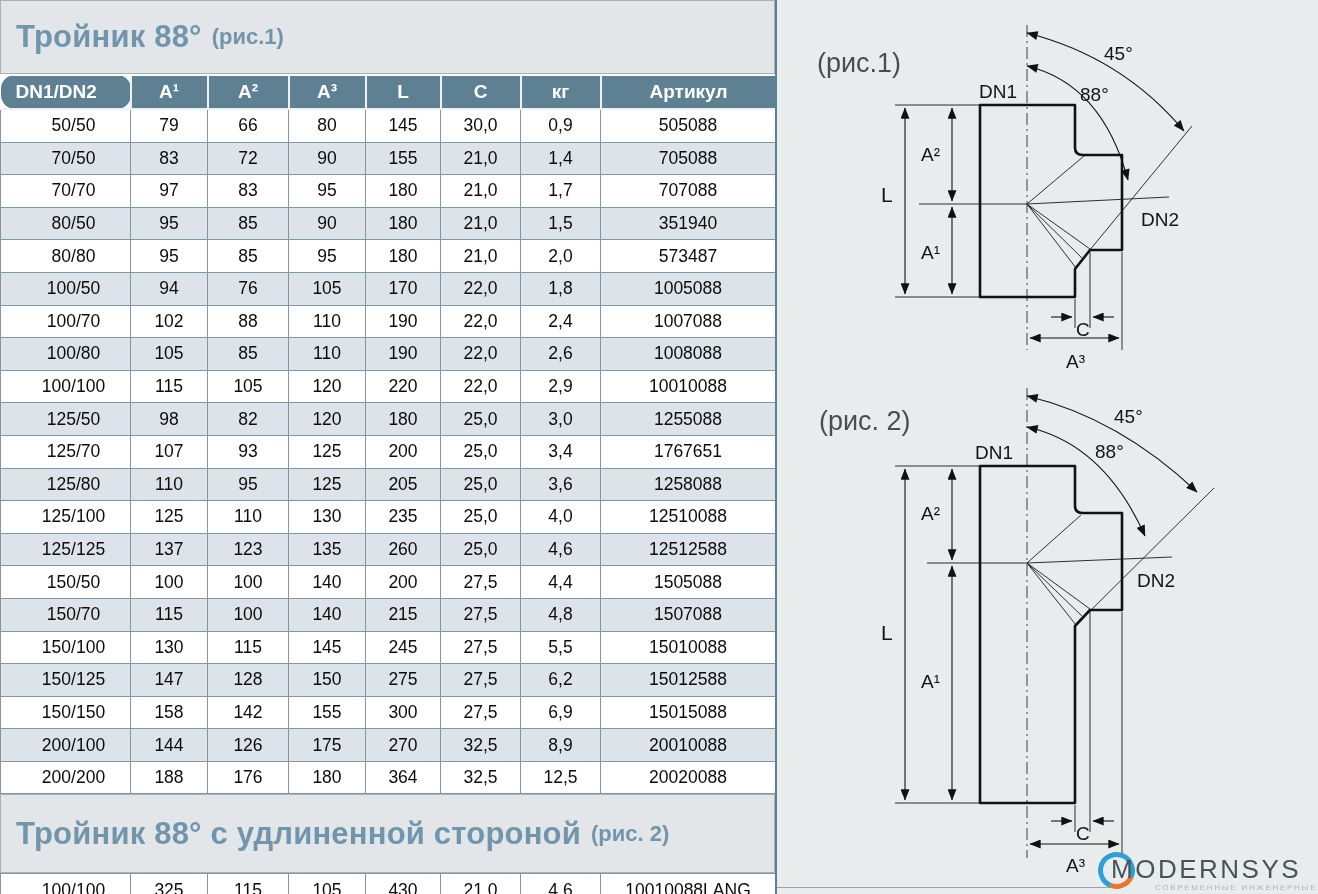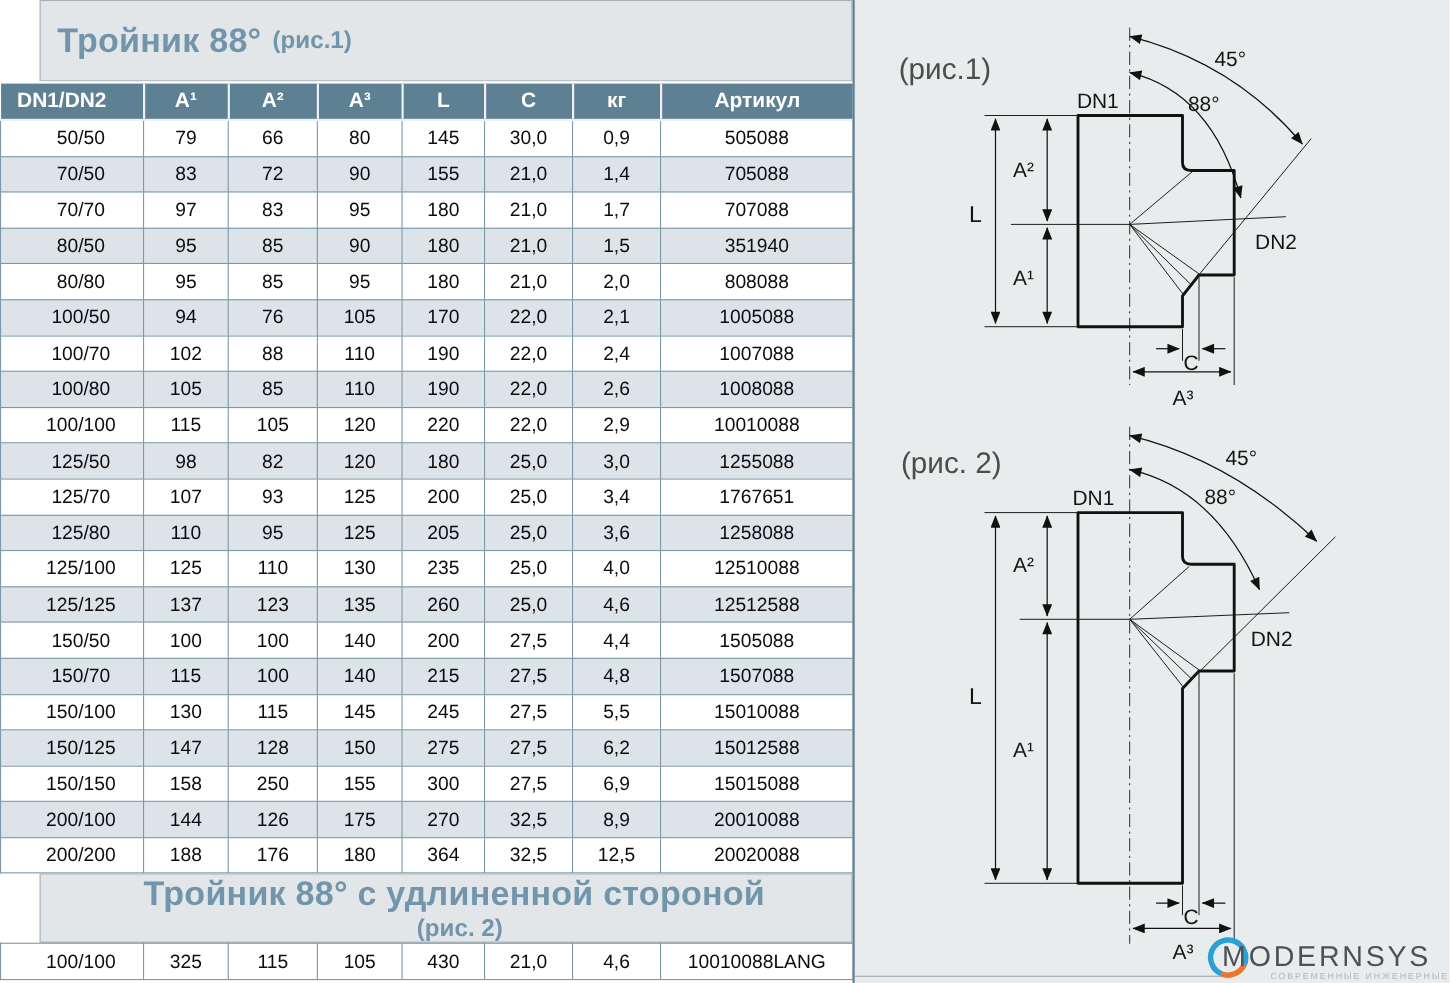--- a/index.html
+++ b/index.html
@@ -1,27 +1,27 @@
 <!DOCTYPE html>
 <html><head>
 <meta charset="utf-8">
 <style>
   html,body{margin:0;padding:0;background:#fff;}
   .page{width:1318px;height:894px;display:flex;font-family:"Liberation Sans",sans-serif;overflow:hidden;background:#fff;}
   
   .left{width:775px;flex:0 0 775px;background:#fff;}
   .title-bar{height:74px;box-sizing:border-box;background:#e2e6e9;border:1px solid #a9b1b7;
-             display:flex;align-items:center;padding-left:15px;color:#7195ab;font-weight:bold;margin-left:36px;}
+             display:flex;align-items:center;padding-left:15px;color:#7195ab;font-weight:bold;}
   .title-bar .title{font-size:31px;letter-spacing:.2px;}
   .title-bar .title-suffix{font-size:22px;margin-left:10px;}
-  .title-bar.section{height:63px;flex-direction:column;}
+  .title-bar.section{height:79px;}
   table{border-collapse:collapse;table-layout:fixed;width:775px;}
   thead th{background:#5d8093;color:#fff;height:32px;font-size:19px;font-weight:bold;text-align:center;
            border-left:2px solid #eef1f4;border-bottom:2px solid #eef1f4;border-top:2px solid #fff;padding:0;}
-  thead th.first{text-align:left;padding-left:15px;border-left:none;}
+  thead th.first{text-align:left;padding-left:15px;border-left:none;border-radius:14px;}
   tbody td{height:31.6px;font-size:17.5px;color:#0c0c0c;text-align:center;padding:0;
            border:1px solid #7e98a8;background:#fff;}
   tbody td.first{text-align:center;padding-left:16px;}
   tbody tr.alt td{background:#dce3e9;}
   
   .right{width:543px;flex:0 0 543px;position:relative;background:#e9eced;border-left:2px solid #5d8093;box-sizing:border-box;}
   .right svg{display:block;}
   .thick{fill:none;stroke:#111;stroke-width:2.6;stroke-linejoin:round;}
   .ln{fill:none;stroke:#1a1a1a;stroke-width:0.9;}
   .dim{fill:none;stroke:#111;stroke-width:1.1;}
@@ -114,30 +114,30 @@
             <td>351940</td>
           </tr>
           <tr>
             <td class="first">80/80</td>
             <td>95</td>
             <td>85</td>
             <td>95</td>
             <td>180</td>
             <td>21,0</td>
             <td>2,0</td>
-            <td>808088</td>
+            <td>573487</td>
           </tr>
           <tr class="alt">
             <td class="first">100/50</td>
             <td>94</td>
             <td>76</td>
             <td>105</td>
             <td>170</td>
             <td>22,0</td>
-            <td>2,1</td>
+            <td>1,8</td>
             <td>1005088</td>
           </tr>
           <tr>
             <td class="first">100/70</td>
             <td>102</td>
             <td>88</td>
             <td>110</td>
             <td>190</td>
             <td>22,0</td>
             <td>2,4</td>
@@ -249,21 +249,21 @@
             <td>128</td>
             <td>150</td>
             <td>275</td>
             <td>27,5</td>
             <td>6,2</td>
             <td>15012588</td>
           </tr>
           <tr>
             <td class="first">150/150</td>
             <td>158</td>
-            <td>250</td>
+            <td>142</td>
             <td>155</td>
             <td>300</td>
             <td>27,5</td>
             <td>6,9</td>
             <td>15015088</td>
           </tr>
           <tr class="alt">
             <td class="first">200/100</td>
             <td>144</td>
             <td>126</td>

